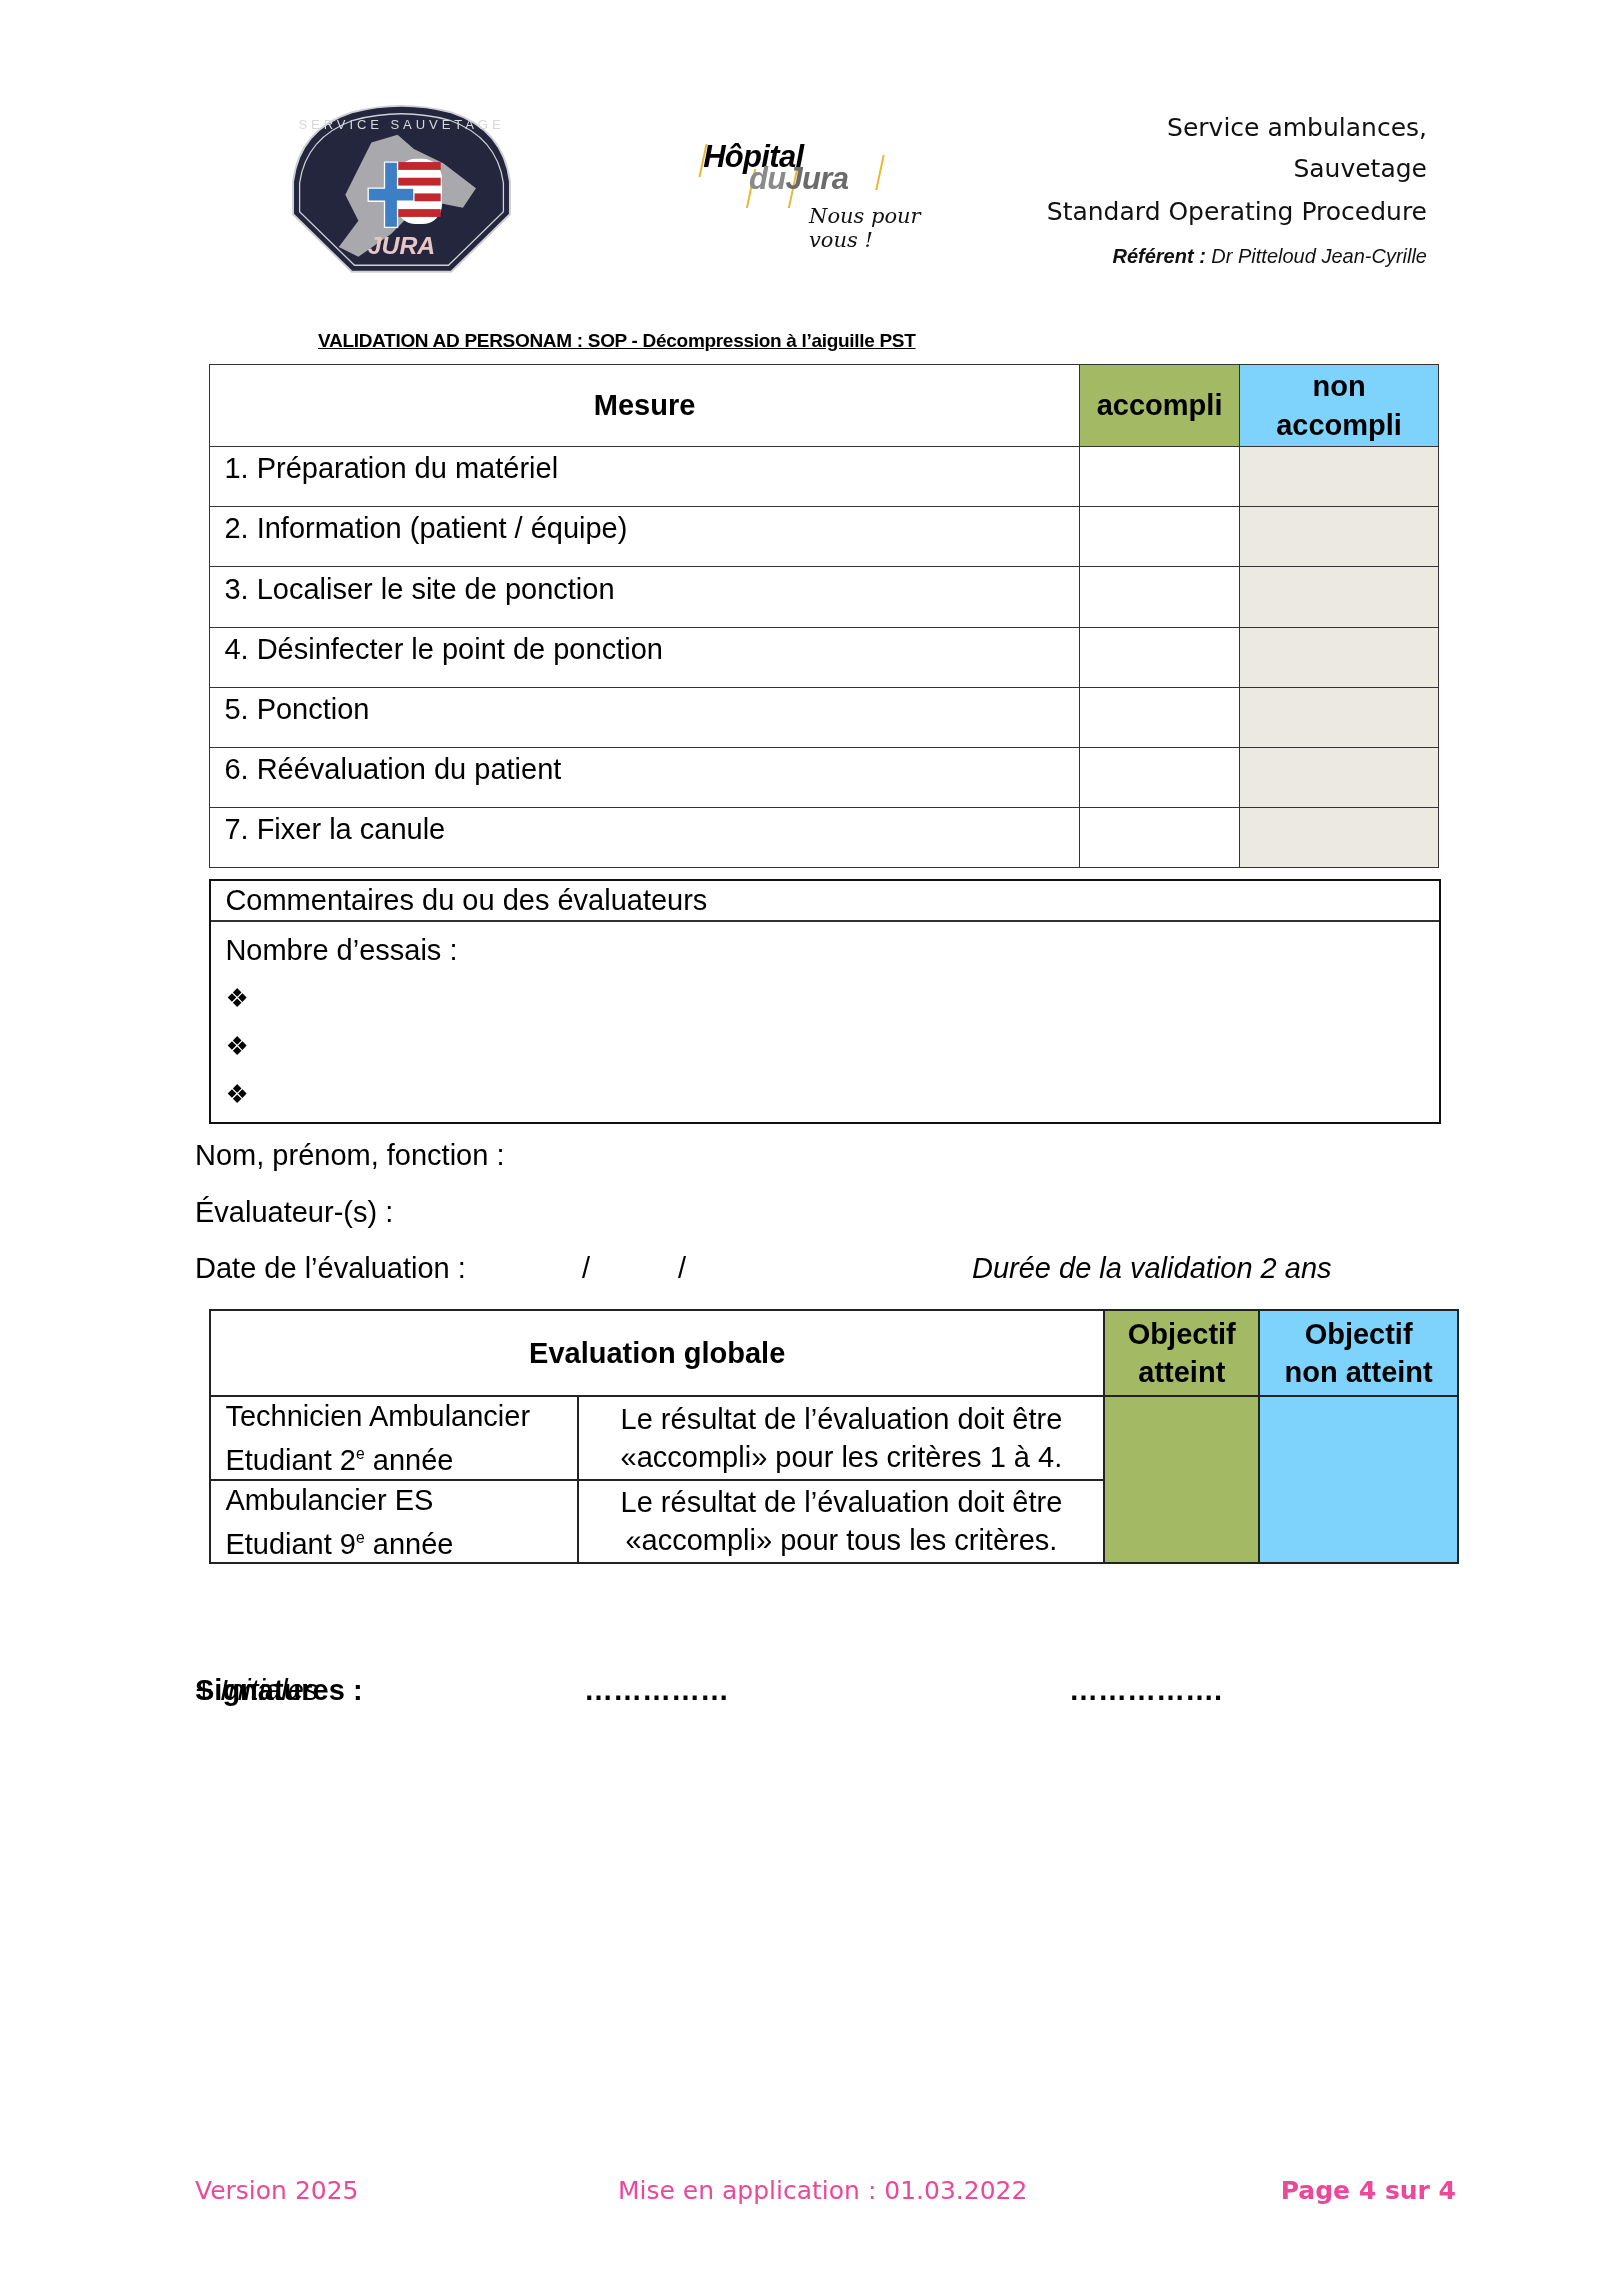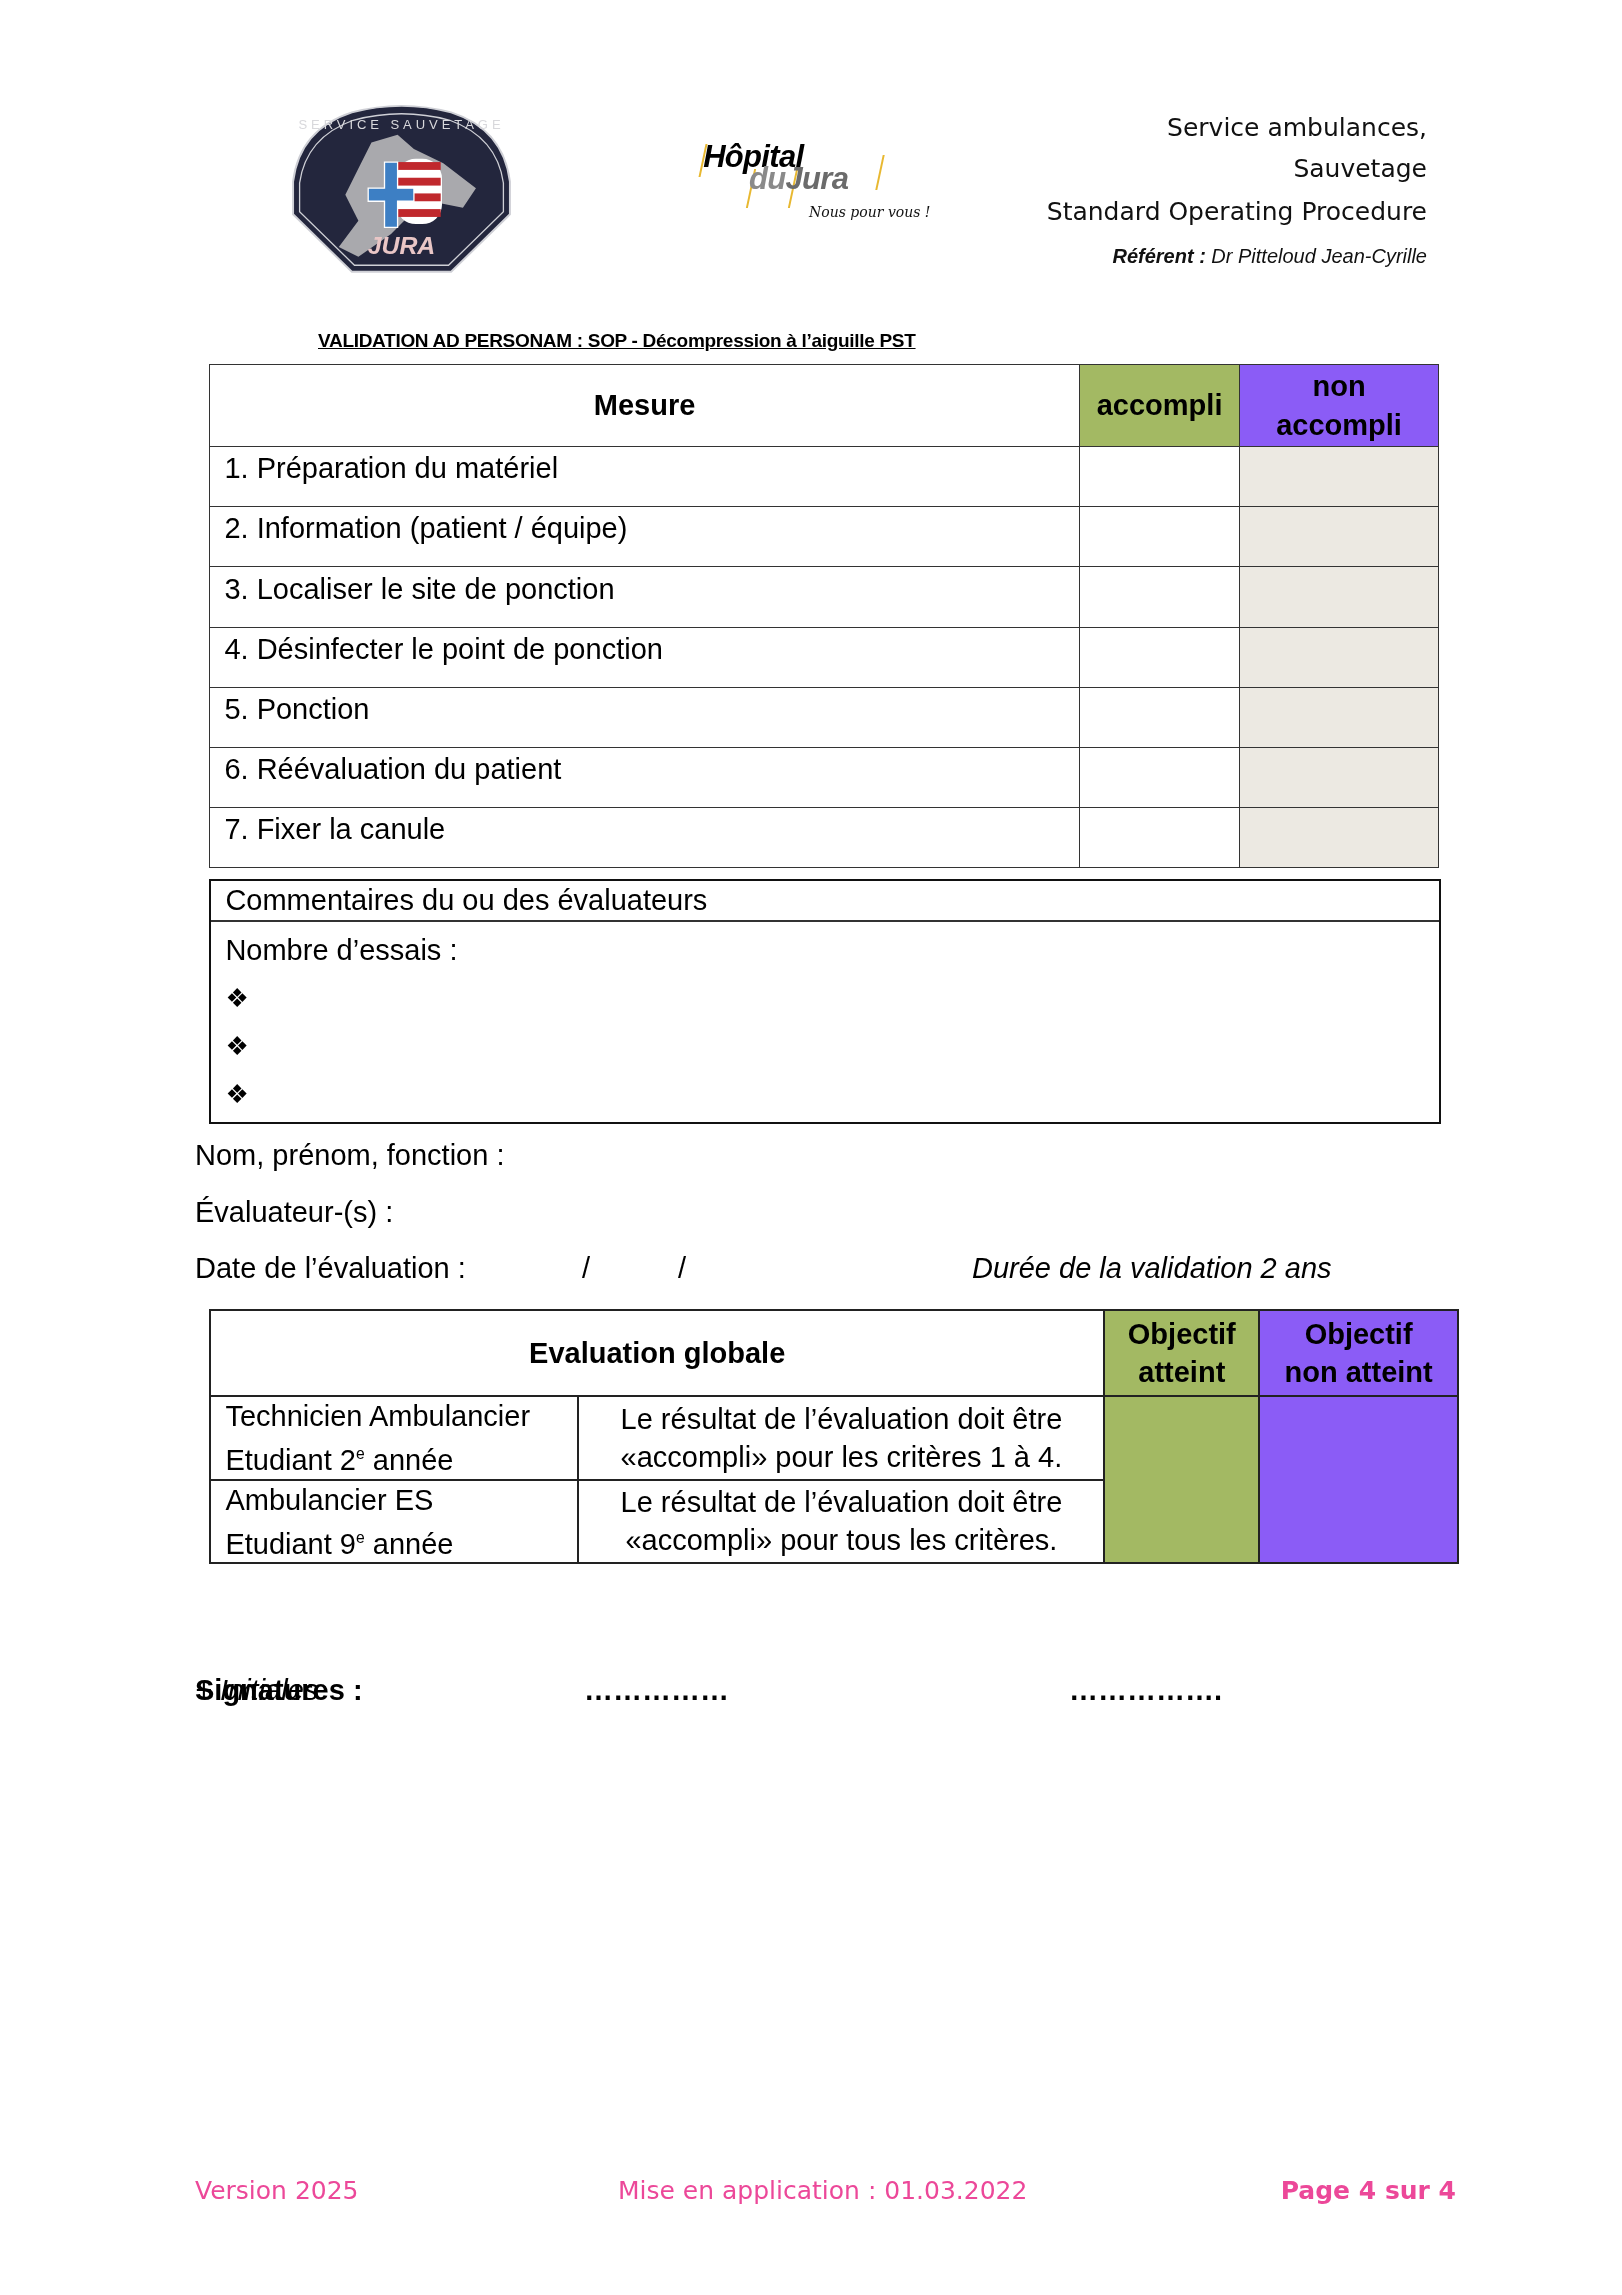--- a/index.html
+++ b/index.html
@@ -19,34 +19,34 @@
   
   .brand { left:694px; top:139px; width:262px; height:101px; }
   .brand .h1 { position:absolute; left:9.2px; top:0; font-style:italic; font-weight:bold;
                font-size:31px; color:#000; letter-spacing:-0.7px; }
   .brand .h2 { position:absolute; left:55px; top:22px; font-style:italic; font-weight:bold;
                font-size:31px; letter-spacing:-0.7px; }
   .brand .du { color:#8a8a8a; }
   .brand .jura { color:#6b6b6b; }
   .brand .bar { position:absolute; width:2px; background:#e8b830; transform:skewX(-12deg); }
   .brand .tag { position:absolute; left:115px; top:65px; font-family:"DejaVu Serif", serif;
-                font-style:italic; font-size:14px; color:#111; }
+                font-style:italic; font-size:21px; color:#111; }
 
   
   .title { left:318px; top:330px; font-weight:bold; font-size:19px; text-decoration:underline;
            white-space:nowrap; letter-spacing:-0.3px; }
 
   
   .t1 { position:absolute; left:209px; top:364px; width:1230px; border-collapse:collapse; }
   .t1 td, .t1 th { border:1.3px solid #333; padding:0; }
   .t1 th { font-size:29px; font-weight:bold; text-align:center; height:81px; line-height:39px; }
   .t1 td { height:54px; font-size:29px; vertical-align:top; }
   .t1 td.lbl { padding-left:14.4px; padding-top:5.2px; }
   .green { background:#a3b963; }
-  .red { background:#8b5cf6; }
+  .red { background:#7dd3fc; }
   .beige { background:#ece9e2; }
 
   
   .cbox { left:209px; top:879px; width:1228px; height:241px; border:2px solid #111; }
   .cbox .hd { height:39px; border-bottom:2px solid #333; font-size:29px; padding-left:14.4px; line-height:38px; }
   .cbox .ln { font-size:29px; padding-left:14.4px; height:48px; line-height:48px; }
   .cbox .bul { font-family:"DejaVu Sans", sans-serif; font-size:26px; }
 
   .field { font-size:29px; white-space:nowrap; left:195px; }
 

